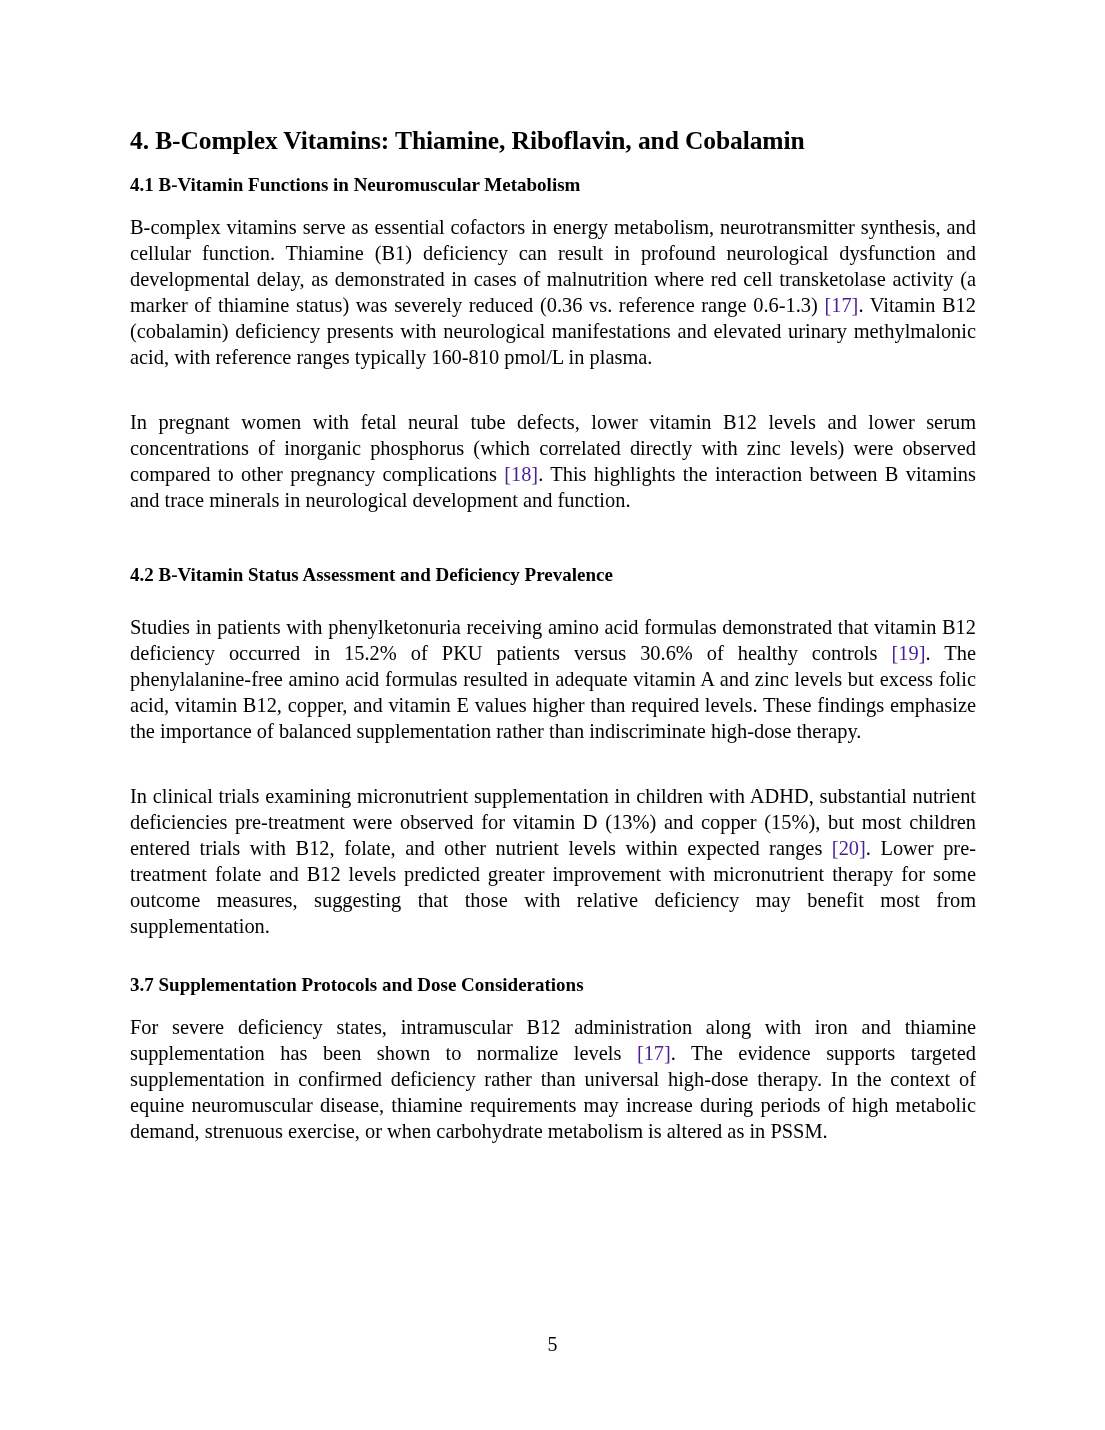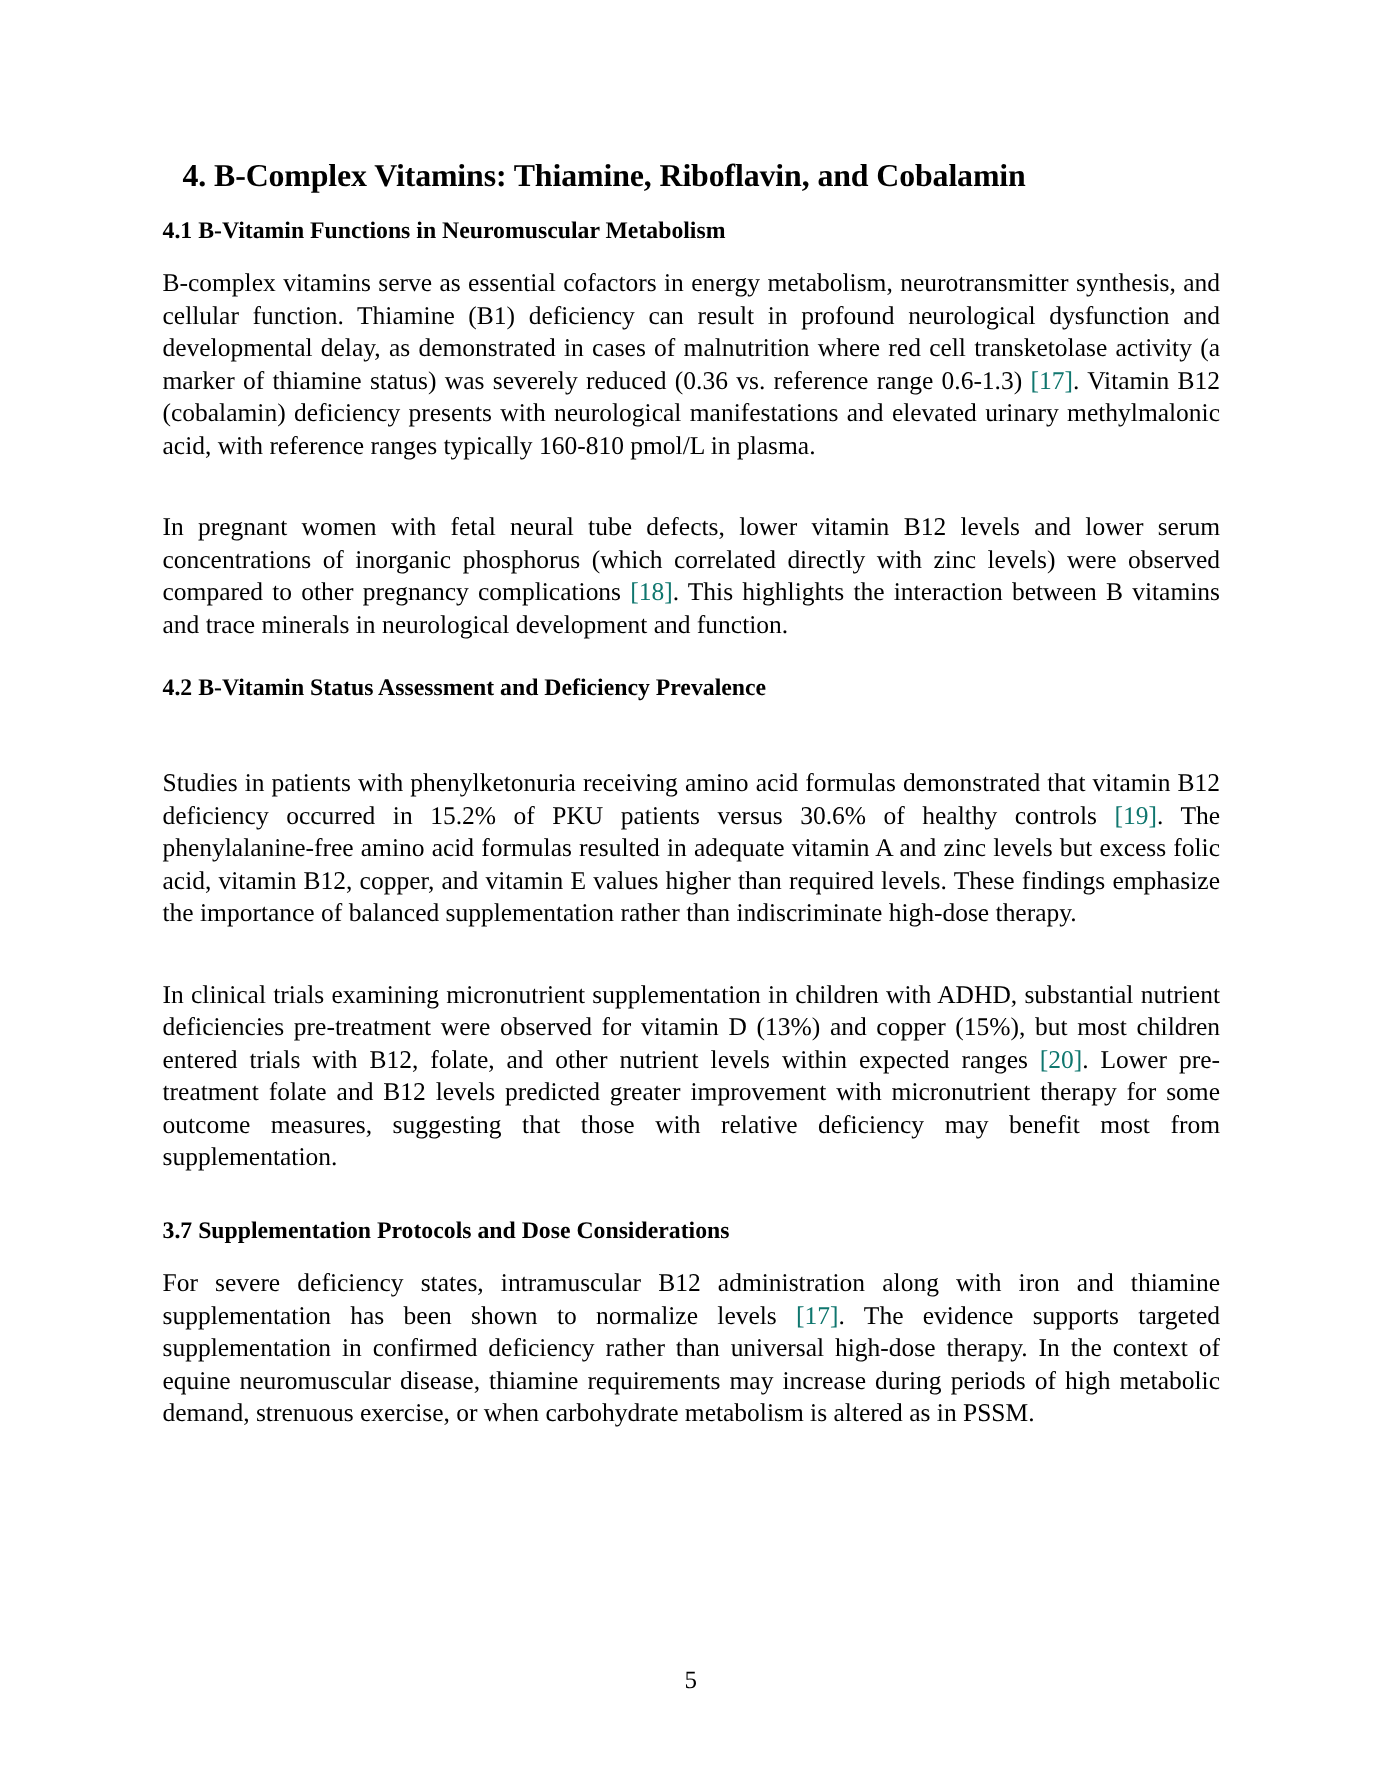--- a/index.html
+++ b/index.html
@@ -3,49 +3,49 @@
   <meta charset="utf-8">
   <style>
     html, body { margin: 0; padding: 0; background: #ffffff; }
     body {
       width: 1105px; height: 1430px; position: relative; overflow: hidden;
       font-family: "Liberation Serif", "DejaVu Serif", serif;
       color: #000;
     }
     .page { position: absolute; left: 130px; top: 0; width: 846px; }
     h1 {
-      position: absolute; left: 16px; top: 126px; margin: 0;
+      position: absolute; left: 0; top: 126px; margin: 0;
       font-size: 25.5px; font-weight: bold; letter-spacing: -0.1px; white-space: nowrap;
     }
     h2 {
       position: absolute; left: 0; margin: 0;
       font-size: 19px; font-weight: bold; white-space: nowrap;
     }
     p {
       position: absolute; left: 0; width: 846px; margin: 0;
       font-size: 20.4px; line-height: 26px; text-align: justify;
       hyphens: manual;
     }
-    .cite { color: #0f766e; }
+    .cite { color: #4c1d95; }
     .pagenum {
       position: absolute; left: 0; width: 1105px; top: 1333px;
       text-align: center; font-size: 20px;
     }
   </style>
 </head>
 <body>
 
 <div class="page">
   <h1>4. B-Complex Vitamins: Thiamine, Riboflavin, and Cobalamin</h1>
 
   <h2 style="top:174px">4.1 B-Vitamin Functions in Neuromuscular Metabolism</h2>
   <p style="top:214px"><span>B-complex vitamins serve as essential cofactors in energy metabolism, neurotransmitter synthesis, and cellular function.  Thiamine (B1) deficiency can result in profound neu­rological dysfunction and developmental delay, as demonstrated in cases of malnutri­tion where red cell transketolase activity (a marker of thiamine status) was severely re­duced (0.36 vs. reference range 0.6-1.3) </span><span class="cite">[17]</span><span>. Vitamin B12 (cobalamin) deficiency presents with neurological manifestations and elevated urinary methylmalonic acid, with reference ranges typically 160-810 pmol/L in plasma.</span></p>
   <p style="top:409px"><span>In pregnant women with fetal neural tube defects, lower vitamin B12 levels and lower serum concentrations of inorganic phosphorus (which correlated directly with zinc lev­els) were observed compared to other pregnancy complications </span><span class="cite">[18]</span><span>. This highlights the interaction between B vitamins and trace minerals in neurological development and func­tion.</span></p>
 
-  <h2 style="top:540px">4.2 B-Vitamin Status Assessment and Deficiency Prevalence</h2>
+  <h2 style="top:564px">4.2 B-Vitamin Status Assessment and Deficiency Prevalence</h2>
   <p style="top:614px"><span>Studies in patients with phenylketonuria receiving amino acid formulas demonstrated that vitamin B12 deficiency occurred in 15.2% of PKU patients versus 30.6% of healthy controls </span><span class="cite">[19]</span><span>.  The phenylalanine-free amino acid formulas resulted in adequate vitamin A and zinc levels but excess folic acid, vitamin B12, copper, and vitamin E values higher than required levels. These findings emphasize the importance of balanced supplementa­tion rather than indiscriminate high-dose therapy.</span></p>
   <p style="top:783px"><span>In clinical trials examining micronutrient supplementation in children with ADHD, sub­stantial nutrient deficiencies pre-treatment were observed for vitamin D (13%) and copper (15%), but most children entered trials with B12, folate, and other nutrient levels within expected ranges </span><span class="cite">[20]</span><span>.  Lower pre-treatment folate and B12 levels predicted greater im­provement with micronutrient therapy for some outcome measures, suggesting that those with relative deficiency may benefit most from supplementation.</span></p>
 
   <h2 style="top:974px">3.7 Supplementation Protocols and Dose Considerations</h2>
   <p style="top:1014px"><span>For severe deficiency states, intramuscular B12 administration along with iron and thi­amine supplementation has been shown to normalize levels </span><span class="cite">[17]</span><span>. The evidence supports targeted supplementation in confirmed deficiency rather than universal high-dose ther­apy.  In the context of equine neuromuscular disease, thiamine requirements may in­crease during periods of high metabolic demand, strenuous exercise, or when carbohy­drate metabolism is altered as in PSSM.</span></p>
 </div>
 
 <div class="pagenum">5</div>
 
 </body></html>

